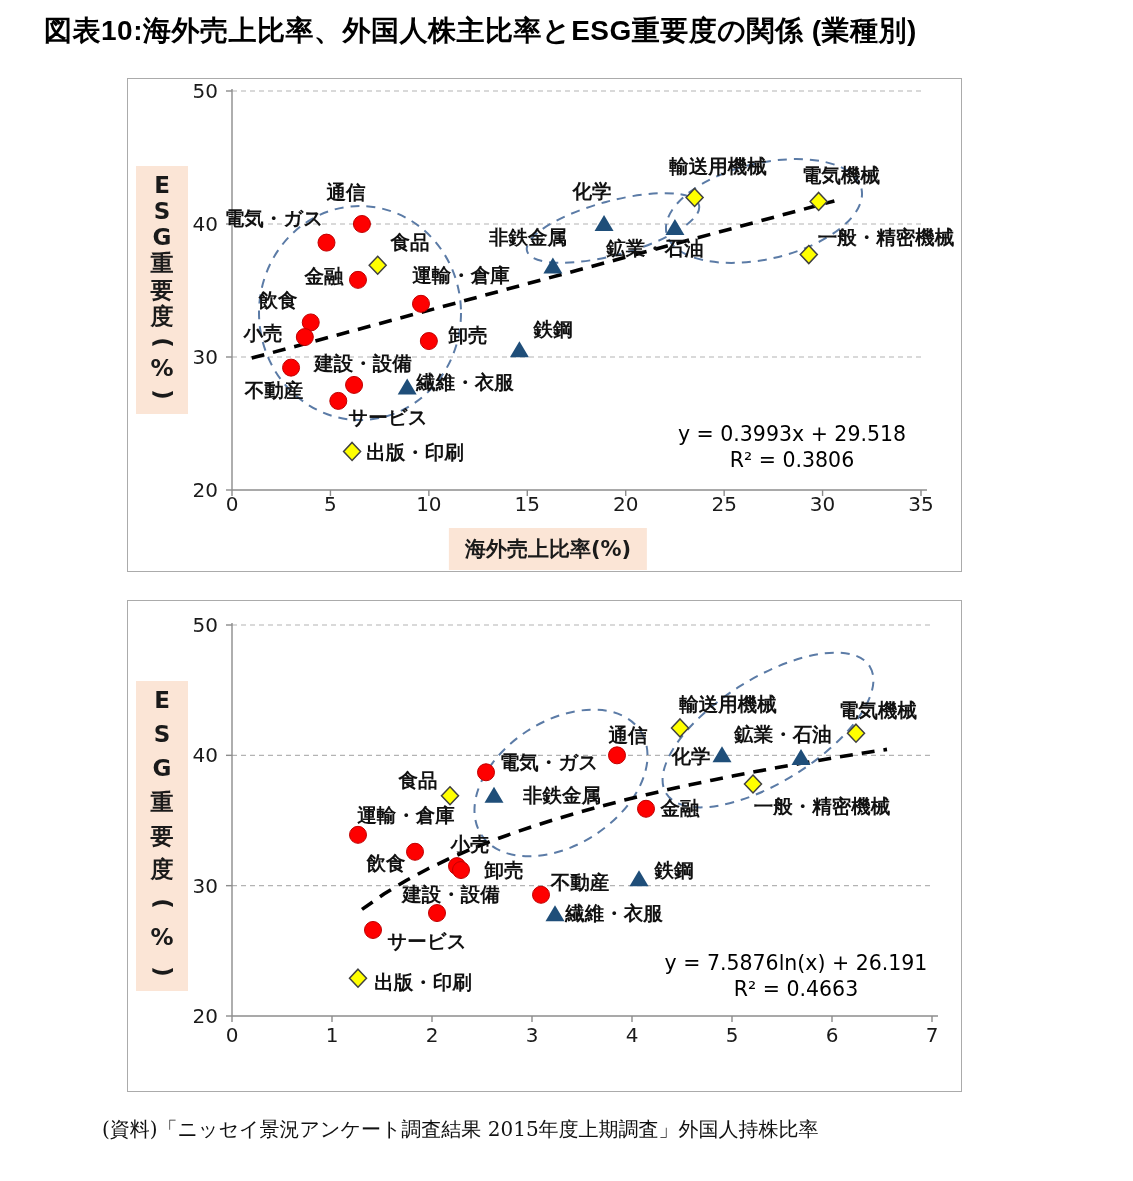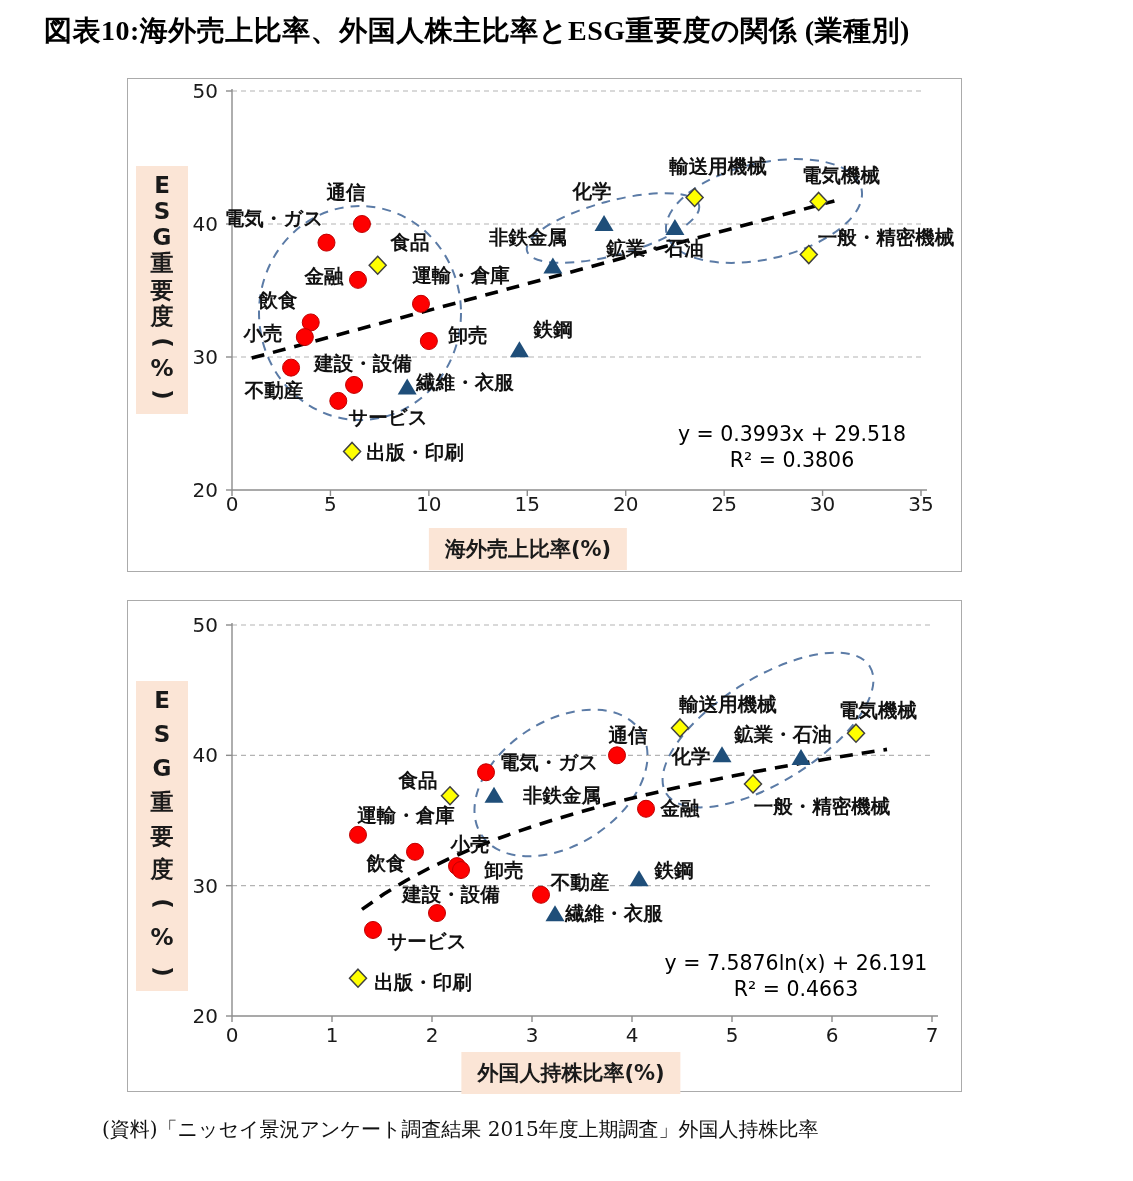--- a/index.html
+++ b/index.html
@@ -1,19 +1,19 @@
 <!DOCTYPE html>
 <html><head>
 <meta charset="utf-8">
 <style>
   html,body{margin:0;padding:0;background:#ffffff;}
   .page{position:relative;width:1133px;height:1181px;background:#fff;overflow:hidden;
         font-family:"DejaVu Sans","Liberation Sans",sans-serif;}
   .fig-title{position:absolute;left:44px;top:12px;width:1060px;
-        font-family:Liberation Serif, serif;
+        font-family:Liberation Sans, sans-serif;
         font-size:28px;font-weight:600;color:#000;letter-spacing:.5px;white-space:nowrap;}
   .chart-box{position:absolute;left:127px;width:833px;background:#fff;border:1px solid #ababab;}
   #chart-0{top:78px;height:492px;}
   #chart-1{top:600px;height:490px;}
   .chart-box svg{position:absolute;left:0;top:0;}
   .esg-block{position:absolute;width:52px;background:#fbe5d6;display:flex;flex-direction:column;
         align-items:center;justify-content:space-between;padding:8px 0;box-sizing:border-box;}
   .esg-block span{font-size:23px;font-weight:700;color:#1a1a1a;line-height:1;}
   .esg-block span.rot{transform:rotate(90deg);}
   .xaxis-title{position:absolute;background:#fbe5d6;color:#1a1a1a;font-size:21px;font-weight:700;
@@ -159,21 +159,21 @@
         <span>E</span>
         <span>S</span>
         <span>G</span>
         <span>重</span>
         <span>要</span>
         <span>度</span>
         <span class="rot">(</span>
         <span>%</span>
         <span class="rot">)</span>
       </div>
-      <div class="xaxis-title" style="left: 400px; top: 470px;">海外売上比率(%)</div>
+      <div class="xaxis-title" style="left: 420px; top: 470px;">海外売上比率(%)</div>
     </section>
   <section class="chart-box" id="chart-1">
       <svg width="833" height="490" viewBox="0 0 833 490">
         <g>
           <line x1="104" y1="284.6666666666667" x2="804" y2="284.6666666666667" stroke="#b3b3b3" stroke-width="1.2" stroke-dasharray="5 4"></line>
           <line x1="104" y1="154.33333333333337" x2="804" y2="154.33333333333337" stroke="#b3b3b3" stroke-width="1.2" stroke-dasharray="5 4"></line>
           <line x1="104" y1="24" x2="804" y2="24" stroke="#b3b3b3" stroke-width="1.2" stroke-dasharray="5 4"></line>
         </g>
         <g>
           <line x1="104" y1="22" x2="104" y2="415" stroke="#8c8c8c" stroke-width="1.4"></line>
@@ -297,17 +297,16 @@
         <span>E</span>
         <span>S</span>
         <span>G</span>
         <span>重</span>
         <span>要</span>
         <span>度</span>
         <span class="rot">(</span>
         <span>%</span>
         <span class="rot">)</span>
       </div>
-      <div class="xaxis-title" style="left: 443px; top: 472px;">外国人持株比率(%)</div>
     </section>
 
   <div class="source-note">(資料)「ニッセイ景況アンケート調査結果  2015年度上期調査」外国人持株比率</div>
 </div>
 
 </body></html>

